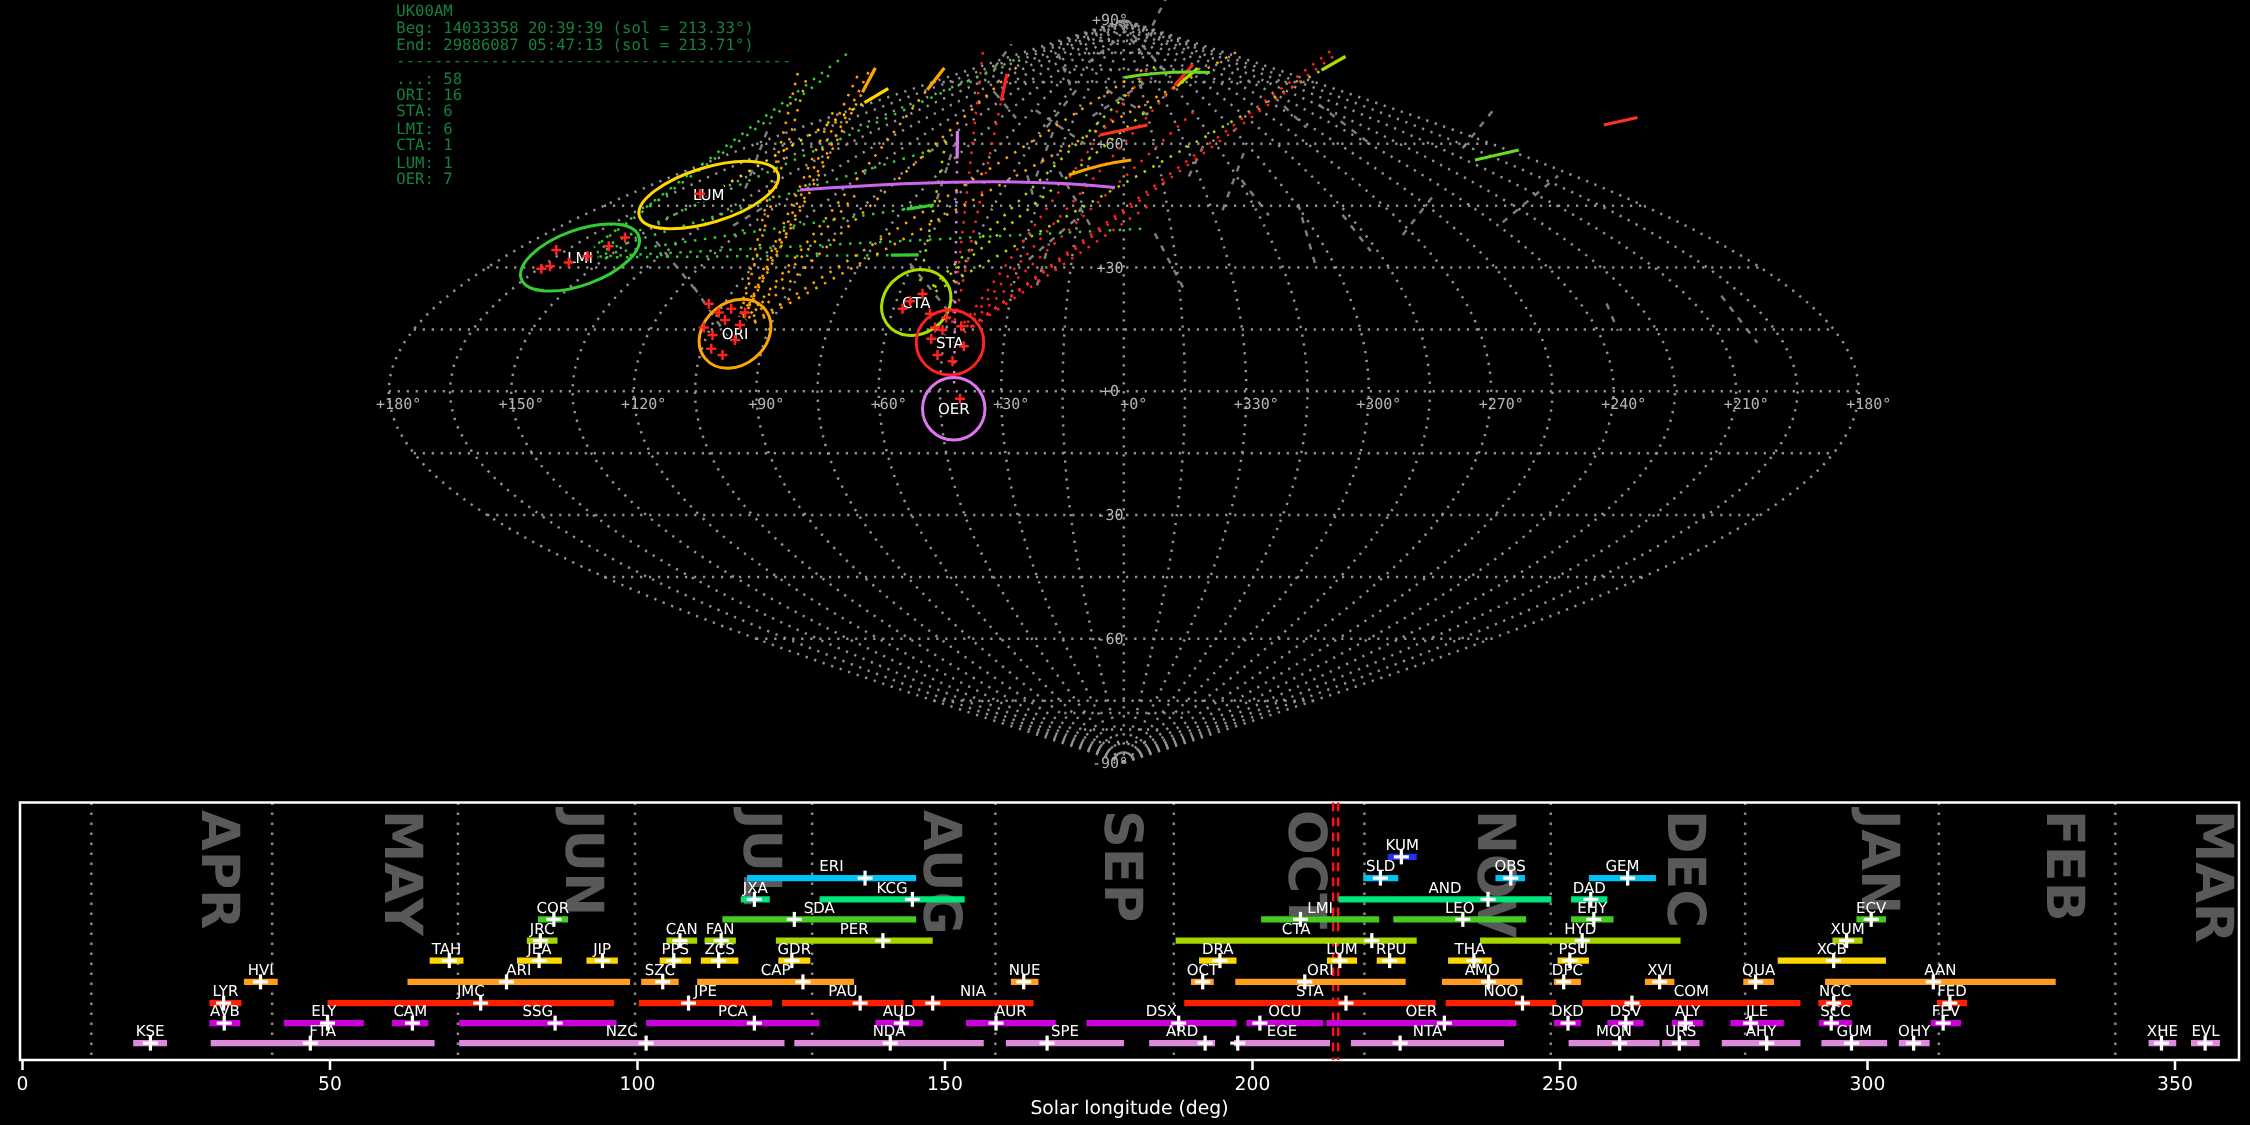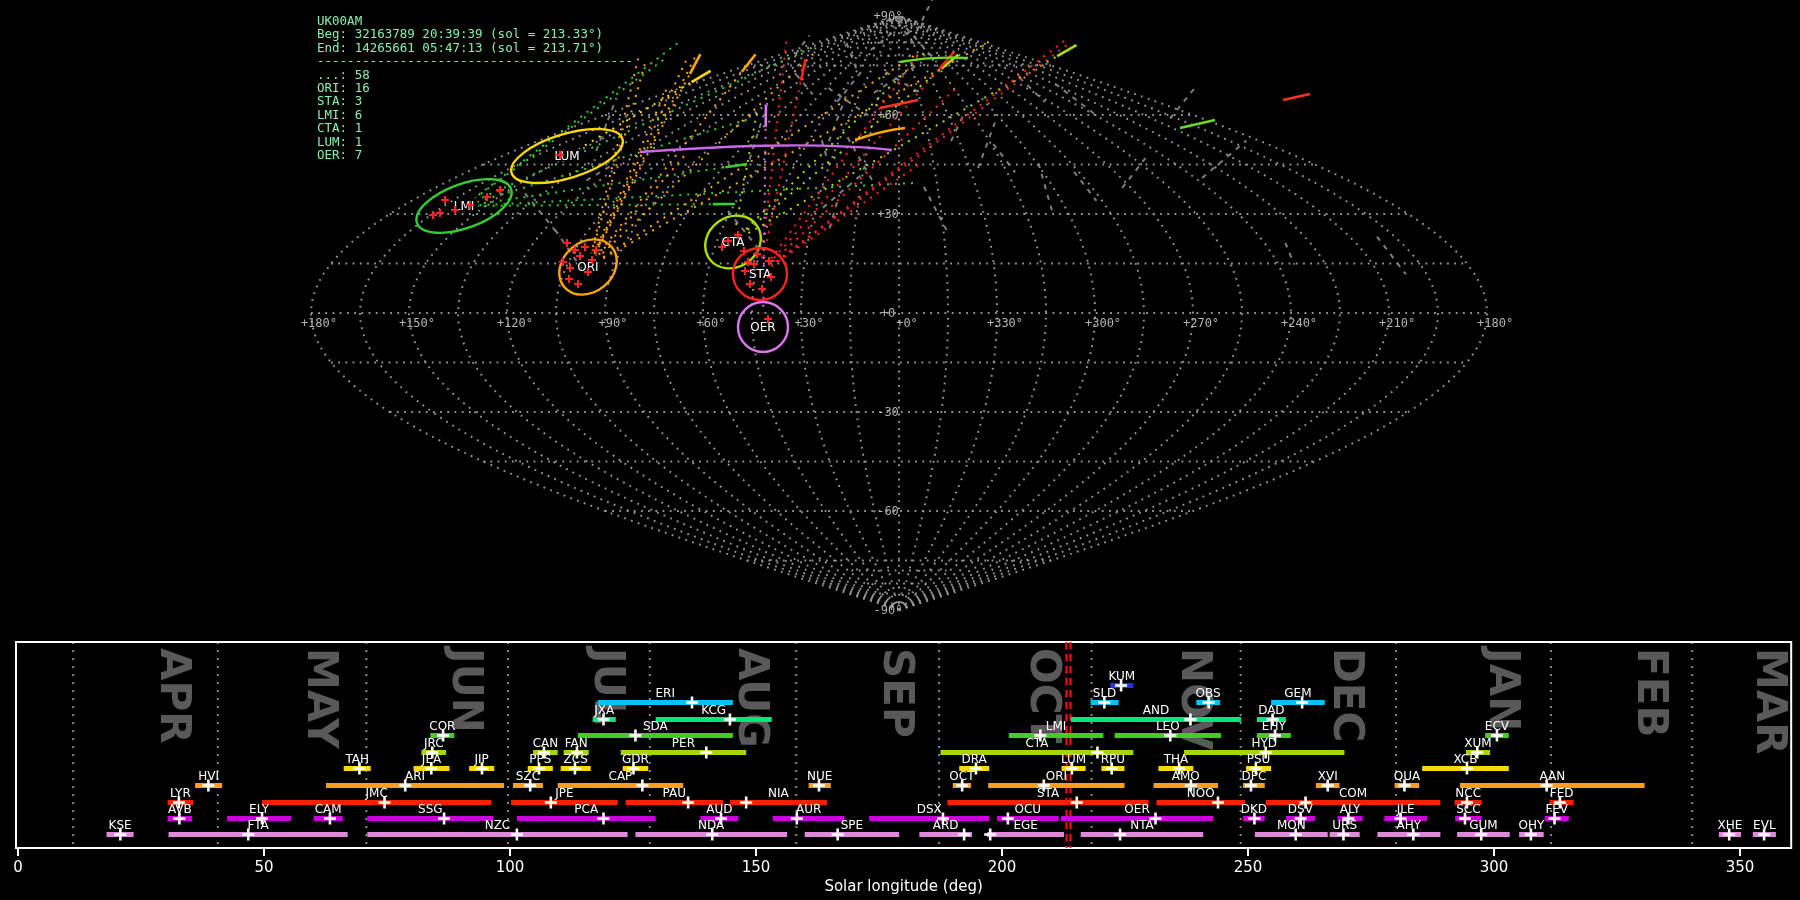--- a/index.html
+++ b/index.html
@@ -1,21 +1,21 @@
 <!DOCTYPE html>
 <html><head>
 <meta charset="utf-8">
 <style>
   html,body{margin:0;padding:0;background:#000;}
   .screen{position:relative;width:1800px;height:900px;background:#000;overflow:hidden;
           font-family:"DejaVu Sans",sans-serif;}
   #skymap,#timeline{position:absolute;left:0;}
   #skymap{top:0;}
   #timeline{top:0;}
-  .hdr{position:absolute;left:317px;top:14px;color:#86efac;
+  .hdr{position:absolute;left:317px;top:2px;color:#15803d;
        font-family:"DejaVu Sans Mono",monospace;font-size:12.5px;line-height:13.4px;
        white-space:pre;}
   svg text{font-family:"DejaVu Sans",sans-serif;}
   .monolabel{font-family:"DejaVu Sans Mono",monospace;}
 </style>
 </head>
 <body>
 
 <div class="screen">
   <svg id="skymap" width="1800" height="640">
@@ -676,14 +676,14 @@
         <text x="1002" y="872" fill="#fff" font-size="15" text-anchor="middle">200</text>
         <line x1="1248" y1="848" x2="1248" y2="856" stroke="#fff" stroke-width="2"></line>
         <text x="1248" y="872" fill="#fff" font-size="15" text-anchor="middle">250</text>
         <line x1="1494" y1="848" x2="1494" y2="856" stroke="#fff" stroke-width="2"></line>
         <text x="1494" y="872" fill="#fff" font-size="15" text-anchor="middle">300</text>
         <line x1="1740" y1="848" x2="1740" y2="856" stroke="#fff" stroke-width="2"></line>
         <text x="1740" y="872" fill="#fff" font-size="15" text-anchor="middle">350</text>
         <text x="903.6" y="891" fill="#fff" font-size="15" text-anchor="middle">Solar longitude (deg)</text>
       </g>
     </svg>
-  <div class="hdr" id="hdr"><div>UK00AM</div><div>Beg: 32163789 20:39:39 (sol = 213.33°)</div><div>End: 14265661 05:47:13 (sol = 213.71°)</div><div>------------------------------------------</div><div>...: 58</div><div>ORI: 16</div><div>STA: 3</div><div>LMI: 6</div><div>CTA: 1</div><div>LUM: 1</div><div>OER: 7</div></div>
+  <div class="hdr" id="hdr"><div>UK00AM</div><div>Beg: 14033358 20:39:39 (sol = 213.33°)</div><div>End: 29886087 05:47:13 (sol = 213.71°)</div><div>------------------------------------------</div><div>...: 58</div><div>ORI: 16</div><div>STA: 6</div><div>LMI: 6</div><div>CTA: 1</div><div>LUM: 1</div><div>OER: 7</div></div>
 </div>
 
 </body></html>

